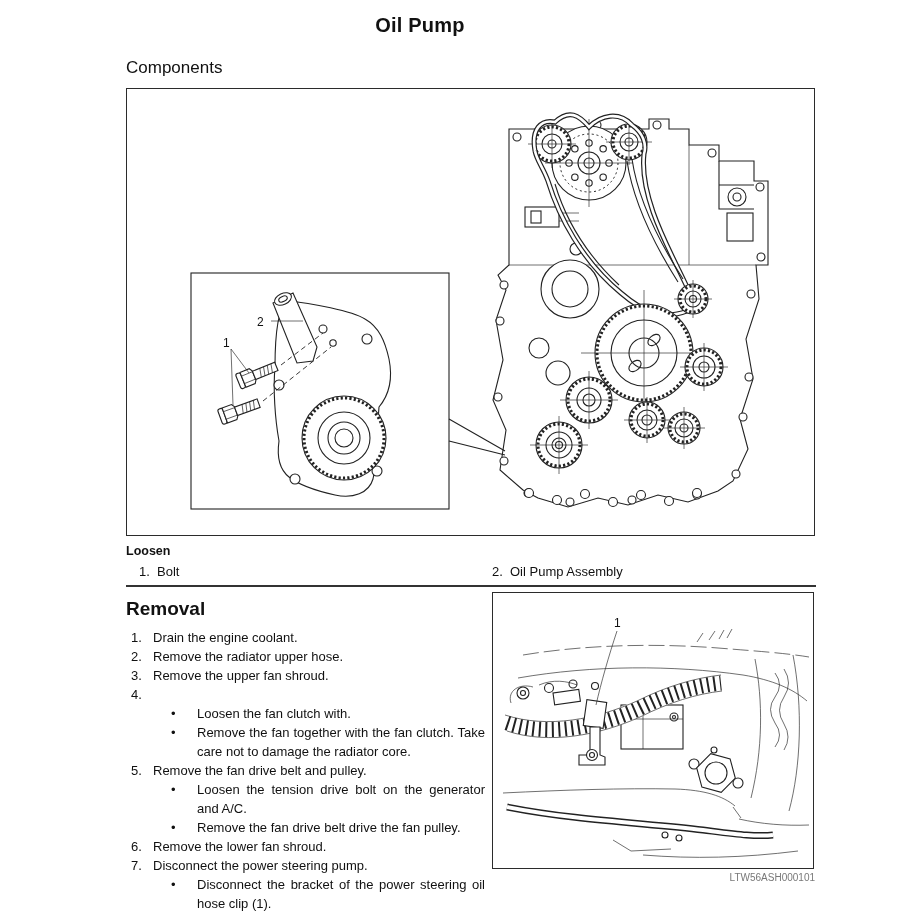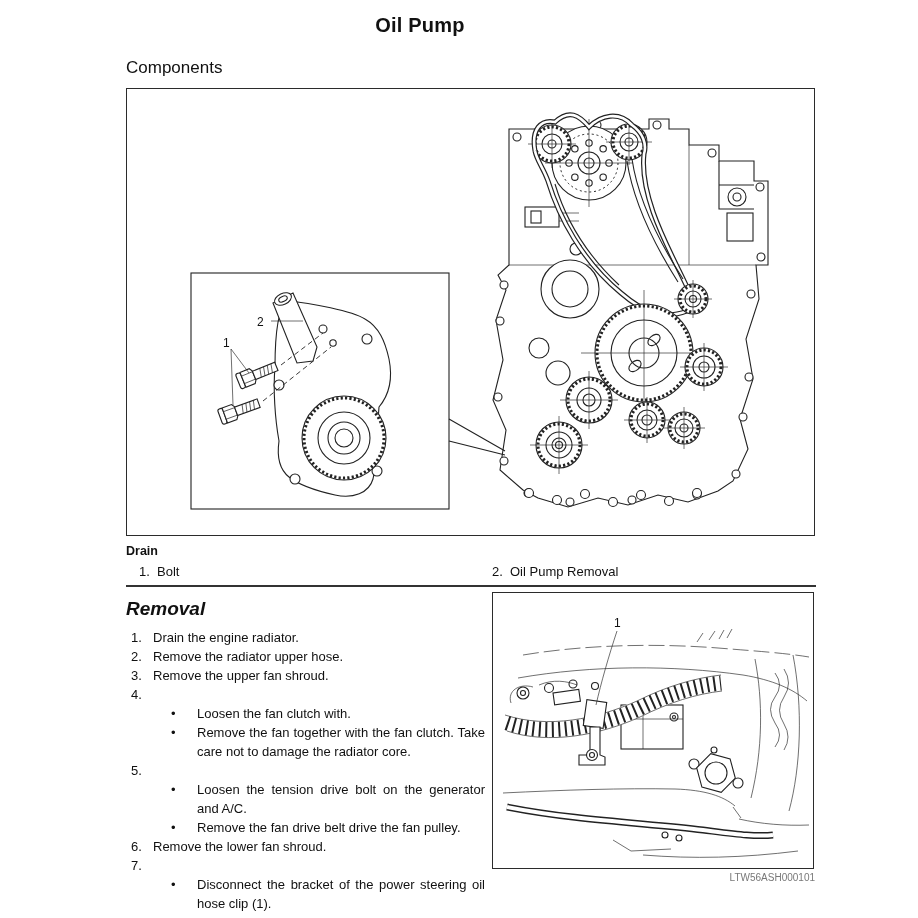--- a/index.html
+++ b/index.html
@@ -12,21 +12,21 @@
   #fig1{position:absolute;left:126px;top:88px;width:687px;height:446px;
         border:1.5px solid #2b2b2b;background:#fff;}
   #code1{position:absolute;left:126px;top:539px;width:689px;text-align:right;
          font-size:8px;color:#787878;}
   #legend-h{position:absolute;left:126px;top:544px;font-size:12.5px;font-weight:bold;}
   .leg-item{position:absolute;top:564px;font-size:13px;display:flex;}
   .leg-item .n{width:18px;}
   #leg-0{left:139px;}
   #leg-1{left:492px;}
   #rule{position:absolute;left:126px;top:585px;width:690px;height:2px;background:#333;}
-  #h-rem{position:absolute;left:126px;top:598px;font-size:19px;font-weight:bold;font-style:italic;}
+  #h-rem{position:absolute;left:126px;top:598px;font-size:19px;font-weight:bold;}
   #steps{position:absolute;left:131px;top:628px;width:354px;font-size:13px;
          line-height:19px;list-style:none;margin:0;padding:0;}
   .step{display:grid;grid-template-columns:22px 1fr;}
   .subs{list-style:none;margin:0;padding:0;grid-column:1 / span 2;}
   .sub{display:grid;grid-template-columns:14px 1fr;column-gap:12px;margin-left:40px;}
   .sub .b{font-size:13px;}
   .bt{text-align:justify;}
   #fig2{position:absolute;left:492px;top:592px;width:320px;height:275px;
         border:1.5px solid #2b2b2b;background:#fff;}
   #code2{position:absolute;left:492px;top:872px;width:323px;text-align:right;
@@ -190,38 +190,38 @@
           <path class="dash" d="M154,276 L196,244"></path>
           <path class="dash" d="M136,312 L204,258"></path>
           <path class="th" d="M104,260 L122,284 M104,260 L106,316"></path>
           <path class="th" d="M144,232 L176,232"></path>
         </g>
       <text class="callout" x="96" y="258">1</text>
       <text class="callout" x="130" y="237">2</text>
     </svg>
   </div>
 
-  <div id="legend-h">Drain</div>
+  <div id="legend-h">Loosen</div>
   <div class="leg-item" id="leg-0">
     <span class="n">1.</span>
     <span>Bolt</span>
   </div>
   <div class="leg-item" id="leg-1">
     <span class="n">2.</span>
-    <span>Oil Pump Removal</span>
+    <span>Oil Pump Assembly</span>
   </div>
 
   <div id="rule"></div>
 
   <div id="h-rem">Removal</div>
 
   <ol id="steps">
     <li class="step">
       <span class="nn">1.</span>
-      <span class="t">Drain the engine radiator.</span>
+      <span class="t">Drain the engine coolant.</span>
     </li>
     <li class="step">
       <span class="nn">2.</span>
       <span class="t">Remove the radiator upper hose.</span>
     </li>
     <li class="step">
       <span class="nn">3.</span>
       <span class="t">Remove the upper fan shroud.</span>
     </li>
     <li class="step">
@@ -232,37 +232,39 @@
           <span class="bt">Loosen the fan clutch with.</span>
         </li>
         <li class="sub">
           <span class="b">•</span>
           <span class="bt">Remove the fan together with the fan clutch. Take care not to damage the radiator core.</span>
         </li>
       </ul>
     </li>
     <li class="step">
       <span class="nn">5.</span>
+      <span class="t">Remove the fan drive belt and pulley.</span>
       <ul class="subs">
         <li class="sub">
           <span class="b">•</span>
           <span class="bt">Loosen the tension drive bolt on the generator and A/C.</span>
         </li>
         <li class="sub">
           <span class="b">•</span>
           <span class="bt">Remove the fan drive belt drive the fan pulley.</span>
         </li>
       </ul>
     </li>
     <li class="step">
       <span class="nn">6.</span>
       <span class="t">Remove the lower fan shroud.</span>
     </li>
     <li class="step">
       <span class="nn">7.</span>
+      <span class="t">Disconnect the power steering pump.</span>
       <ul class="subs">
         <li class="sub">
           <span class="b">•</span>
           <span class="bt">Disconnect the bracket of the power steering oil hose clip (1).</span>
         </li>
       </ul>
     </li>
   </ol>
 
   <div id="fig2">

